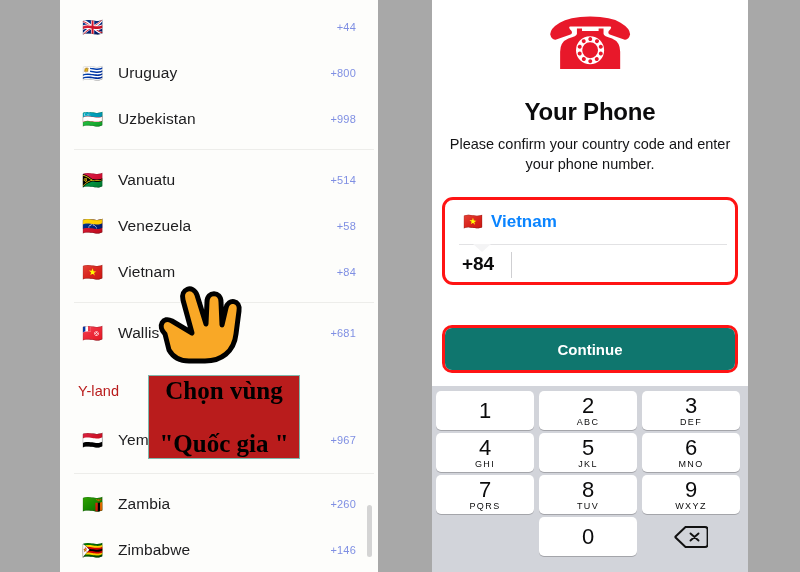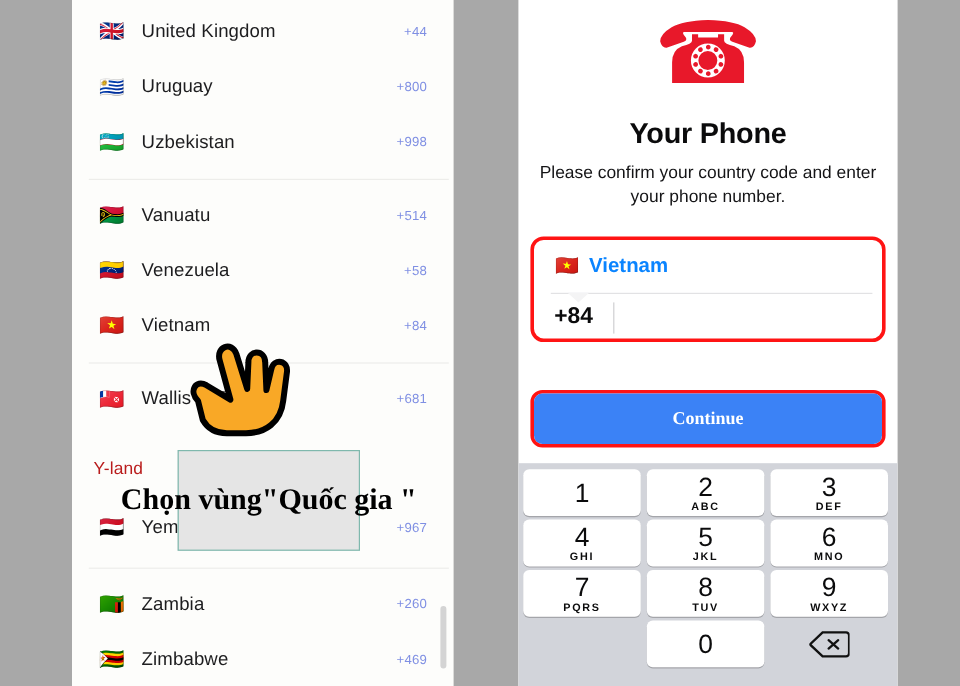--- a/index.html
+++ b/index.html
@@ -40,24 +40,24 @@
   .divider {
     position: absolute; left: 14px; width: 300px; height: 1px;
     background: #ededea;
   }
   #list-scrollbar {
     position: absolute; right: 6px; width: 5px; border-radius: 3px;
     background: #d4d4d4;
   }
   #hand-svg { position: absolute; }
   #annotation-box {
-    position: absolute; background: #e5e5e5;
+    position: absolute; background: #b91c1c;
     border: 1.6px solid #7fb8ad;
-    display: flex; 
-    align-items: center; justify-content: center;
+    display: flex; flex-direction: column;
+    align-items: center; justify-content: space-between;
     font-family: "Liberation Serif", serif;
     font-weight: 700; color: #000;
     line-height: 1.18;
   }
   #annotation-box span { font-size: 25px; white-space: nowrap; }
 
   
   #right-panel {
     position: absolute; left: 432px; top: 0; width: 316px; height: 572px;
     background: #ffffff; overflow: hidden;
@@ -116,55 +116,54 @@
     display: flex; align-items: center; padding-left: 14px;
     font-size: 19px; font-weight: 700; color: #0b0b0c; letter-spacing: 1.2px;
   }
 
   #continue-wrap {
     position: absolute; left: 10px; top: 325px; width: 296px; height: 48px;
     border: 3px solid #ff1414; border-radius: 10px;
   }
   #continue-button {
     position: absolute; left: 0; top: 0; width: 100%; height: 100%;
-    background: #3b82f6; border-radius: 7px; border: none;
+    background: #0f766e; border-radius: 7px; border: none;
     color: #fff; font-size: 15px; font-weight: 700;
-    font-family: Liberation Serif, serif;
+    font-family: Liberation Sans, sans-serif;
     display: flex; align-items: center; justify-content: center;
   }
 
   
   #keypad {
     position: absolute; left: 0; bottom: 0; width: 316px; height: 186px;
     background: #d2d4da; padding-top: 4px;
   }
   .key {
     position: absolute; background: #ffffff; border-radius: 5px;
     box-shadow: 0 1px 0 rgba(0,0,0,.22);
     display: flex; flex-direction: column;
     align-items: center; justify-content: center;
   }
   .key .digit { font-size: 22px; font-weight: 400; color: #0b0b0c; line-height: 1.05; }
-  .key .letters { font-size: 9px; font-weight: 700; letter-spacing: 1.4px; color: #0b0b0c; }
+  .key .letters { font-size: 9px; font-weight: 400; letter-spacing: 1.4px; color: #0b0b0c; }
   .key.no-letters .digit { line-height: 1; }
   #delete-key {
     position: absolute; background: transparent; box-shadow: none;
     display: flex; align-items: center; justify-content: center;
   }
 </style>
 </head>
 <body>
 
 <div id="root">
 
   <div id="left-panel">
     <div id="country-rows">
         <div class="country-row" style="top: 10px;">
           <span class="flag">🇬🇧</span>
-          <span class="cname">United Kingdom</span>
           <span class="ccode">+44</span>
         </div>
         <div class="country-row" style="top: 56px;">
           <span class="flag">🇺🇾</span>
           <span class="cname">Uruguay</span>
           <span class="ccode">+800</span>
         </div>
         <div class="country-row" style="top: 102px;">
           <span class="flag">🇺🇿</span>
           <span class="cname">Uzbekistan</span>
@@ -199,21 +198,21 @@
         </div>
         <div class="divider" style="top: 473px;"></div>
         <div class="country-row" style="top: 487px;">
           <span class="flag">🇿🇲</span>
           <span class="cname">Zambia</span>
           <span class="ccode">+260</span>
         </div>
         <div class="country-row" style="top: 533px;">
           <span class="flag">🇿🇼</span>
           <span class="cname">Zimbabwe</span>
-          <span class="ccode">+469</span>
+          <span class="ccode">+146</span>
         </div>
       </div>
 
     <div class="section-head" id="section-header" style="top: 383px;">Y-land</div>
 
     <div id="list-scrollbar" style="top: 505px; height: 52px;"></div>
   </div>
 
   <svg id="hand-svg" width="110" height="95" viewBox="0 0 110 95" style="left:143px; top:272px;">
     <g stroke="#000" stroke-width="5" stroke-linejoin="round" stroke-linecap="round" fill="#f9a826">

